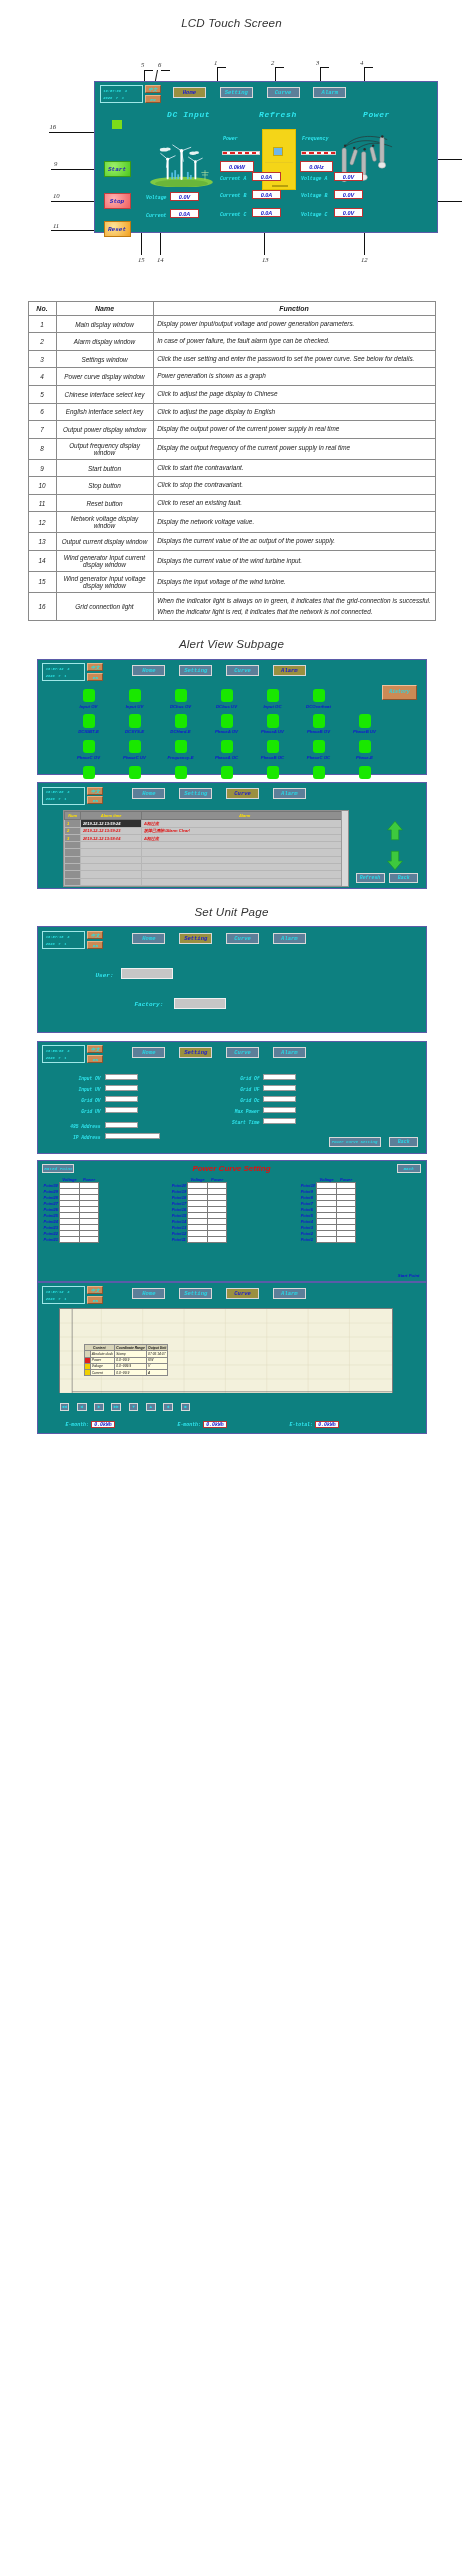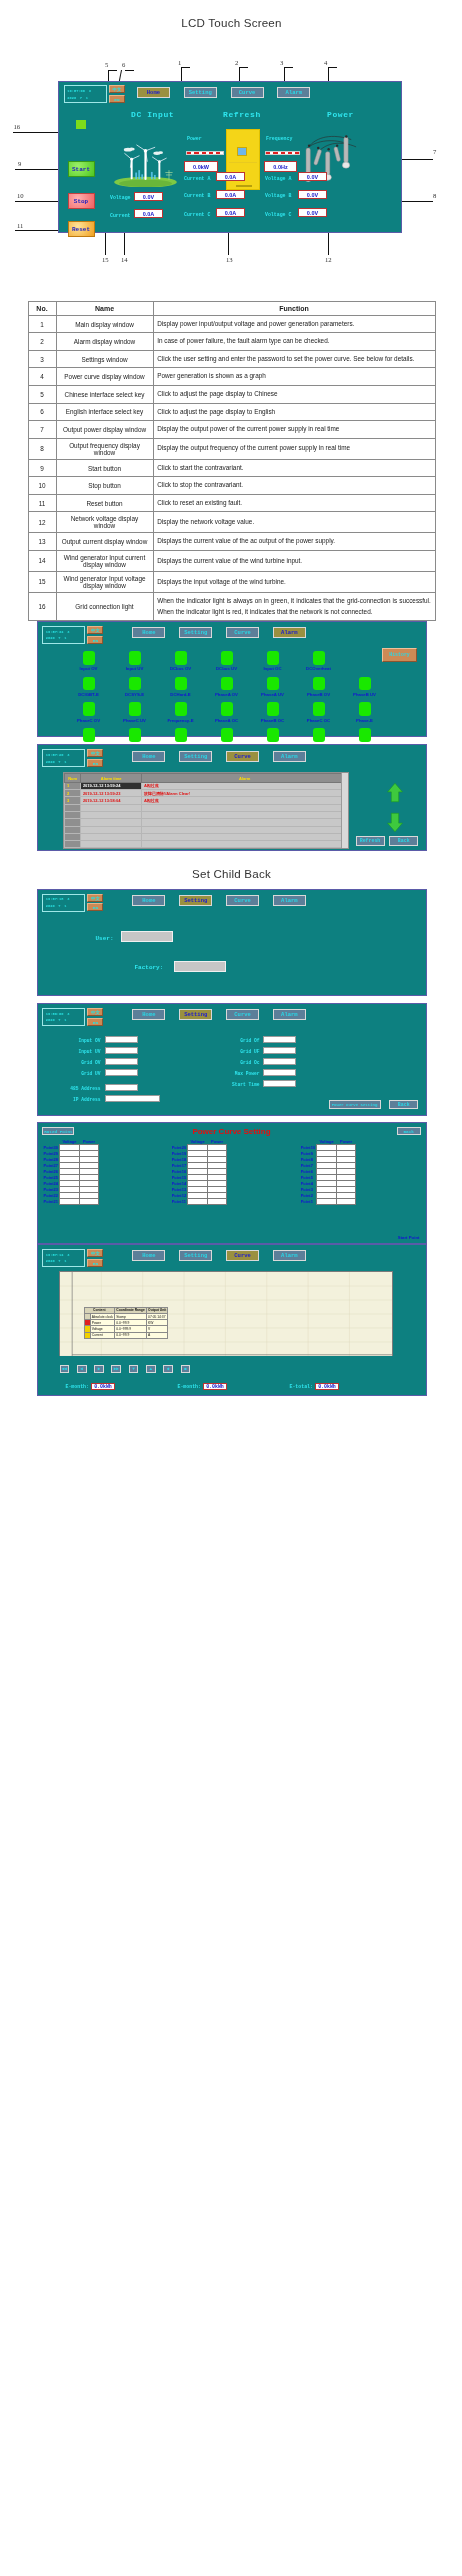--- a/index.html
+++ b/index.html
@@ -3,21 +3,21 @@
 <meta charset="utf-8">
 <style>
   * { box-sizing: border-box; }
   html, body { margin:0; padding:0; }
   body {
     width:463px;
     background:#ffffff;
     font-family:"Liberation Sans", sans-serif;
     color:#1a1a1a;
   }
-  .page { width:463px; position:relative; padding:0; }
+  .page { width:463px; position:relative; padding:0;font-style:italic; }
 
   
   .sec-title {
     text-align:center;
     font-size:11.6px;
     color:#333;
     font-family:"Liberation Sans", sans-serif;
     margin:16px 0 8.5px 0;
     letter-spacing:0.2px;
   }
@@ -71,21 +71,21 @@
     font-size:5.5px;
     font-weight:bold;
     text-align:center;
     line-height:9px;
     margin-right:8px;
     font-family:"Liberation Mono", monospace;
   }
   .navbtn.active { background:#9a9040; color:#1b1bd0; }
 
   
-  #fig-main-wrap { position:relative; width:390px; height:256px; }
+  #fig-main-wrap { position:relative; width:390px; height:256px;margin-left:36px; }
   #hmi-main { position:absolute; left:58px; top:43px; width:344px; height:152px; }
 
   .hdr-label { position:absolute; color:#2fe6ef; font-size:8px; font-weight:bold;
                font-family:"Liberation Mono", monospace; letter-spacing:0.6px; }
 
   .meter {
     position:absolute; background:#ffffff; border:0.6px solid #b33;
     color:#1313c8; font-weight:bold; font-size:5.5px; text-align:center;
     font-family:"Liberation Sans", sans-serif;
   }
@@ -538,20 +538,21 @@
           <td class="fn">Displays the input voltage of the wind turbine.</td>
         </tr>
       <tr>
           <td class="no">16</td>
           <td class="nm">Grid connection light</td>
           <td class="fn">When the indicator light is always on in green, it indicates that the grid-connection is successful. When the indicator light is red, it indicates that the network is not connected.</td>
         </tr>
     </tbody>
   </table>
 
+  <div class="sec-title">Alert View Subpage</div>
 
   <div class="hmi" id="hmi-alarm">
     <div class="hmi-top">
       <div class="clockbox">
         <div><span>19:57:32</span><span class="d">3</span></div>
         <div><span>2020</span><span class="d">7</span><span class="d">1</span></div>
       </div>
       <div class="langbtns">
         <div class="langbtn">中文</div>
         <div class="langbtn">EN</div>
@@ -771,21 +772,21 @@
     <div style="position:absolute;right:23px;top:67px;">
       <svg width="16" height="21" viewBox="0 0 26 34">
         <polygon points="13,32 1,18 7,18 7,2 19,2 19,18 25,18" fill="#3ec93e" stroke="#1e9a1e" stroke-width="1"></polygon>
       </svg>
     </div>
 
     <div class="btm-btn" style="right:41px;">Refresh</div>
     <div class="btm-btn" style="right:7.3px;">Back</div>
   </div>
 
-  <div class="sec-title">Set Child Back</div>
+  <div class="sec-title">Set Unit Page</div>
 
   <div class="hmi" id="hmi-user">
     <div class="hmi-top">
       <div class="clockbox">
         <div><span>19:57:18</span><span class="d">3</span></div>
         <div><span>2020</span><span class="d">7</span><span class="d">1</span></div>
       </div>
       <div class="langbtns">
         <div class="langbtn">中文</div>
         <div class="langbtn">EN</div>

